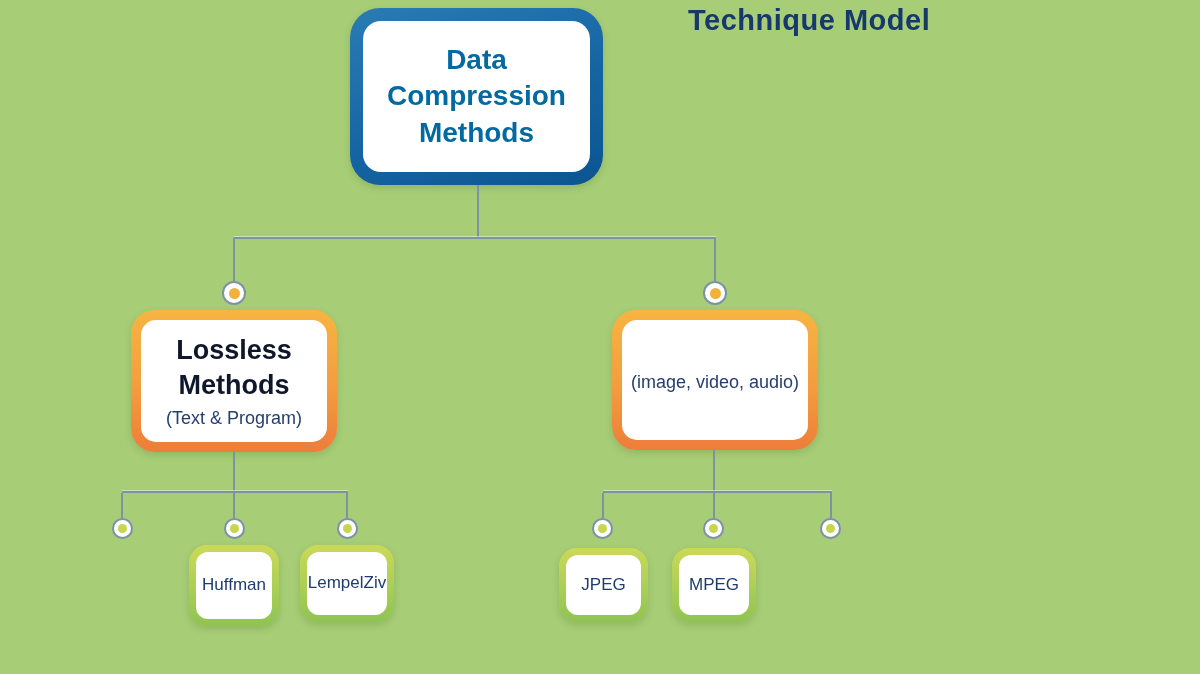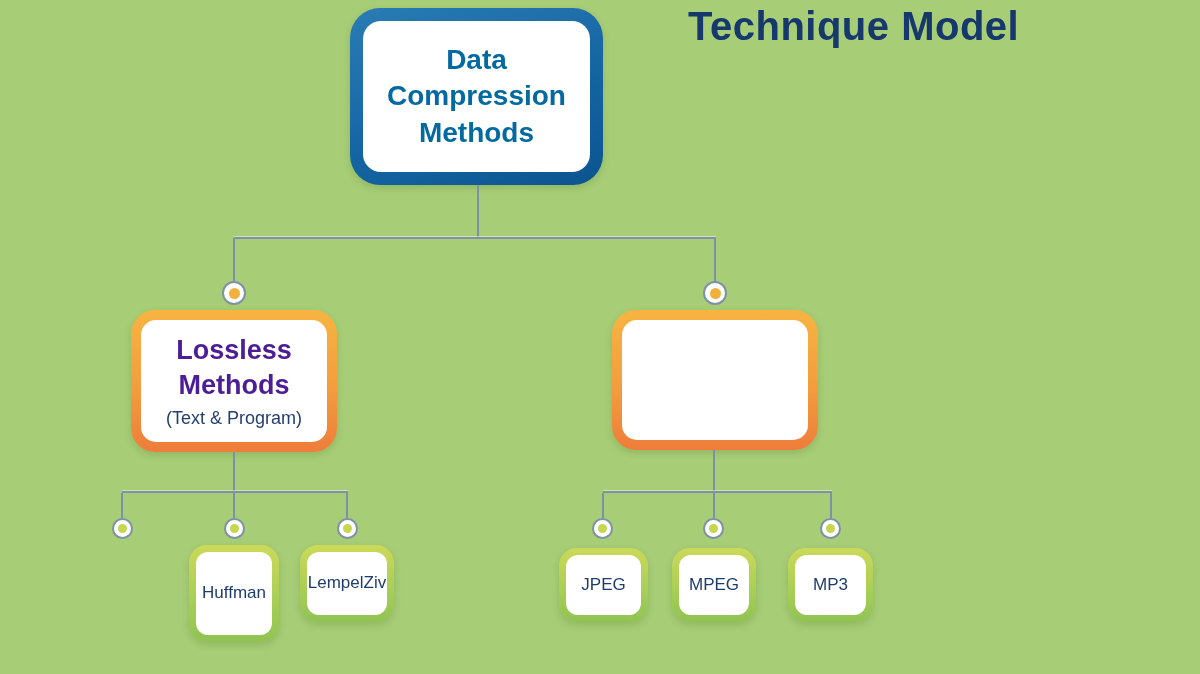--- a/index.html
+++ b/index.html
@@ -10,21 +10,21 @@
     position: relative;
     width: 1200px;
     height: 674px;
     background: #a7cd76;
   }
 
   .page-title {
     position: absolute;
     left: 688px;
     top: 4px;
-    font-size: 40px;
+    font-size: 29px;
     font-weight: 700;
     letter-spacing: 0.5px;
     color: #16386c;
     white-space: nowrap;
   }
 
   
   .gbox { position: absolute; box-shadow: 0 3px 7px rgba(55, 85, 30, 0.18); }
   .gbox .inner {
     position: absolute;
@@ -49,21 +49,21 @@
 
   .branch-box {
     top: 310px; width: 206px; height: 142px;
     border-radius: 24px;
     background: linear-gradient(180deg, #f7b441 0%, #f39d3e 55%, #ee7d3a 100%);
   }
   .branch-box.left  { left: 131px; }
   .branch-box.right { left: 612px; height: 140px; }
   .branch-box .inner { inset: 10px; border-radius: 15px; }
   .branch-label {
-    font-size: 27px; font-weight: 700; color: #4c1d95;
+    font-size: 27px; font-weight: 700; color: #0f172a;
     line-height: 1.3; max-width: 160px;
   }
   .branch-sub {
     font-size: 18px; font-weight: 400; color: #243f6d;
     margin-top: 5px; white-space: nowrap;
   }
 
   .leaf-box {
     border-radius: 18px;
     background: linear-gradient(180deg, #ccd958 0%, #a9cf56 55%, #90c353 100%);
@@ -131,20 +131,21 @@
 
   <div class="gbox branch-box left">
     <div class="inner">
       <div class="branch-label">Lossless Methods</div>
       <div class="branch-sub">(Text &amp; Program)</div>
     </div>
   </div>
 
   <div class="gbox branch-box right">
     <div class="inner">
+      <div class="branch-sub">(image, video, audio)</div>
     </div>
   </div>
 
   <div class="line" style="left:233px; top:452px; width:2px; height:40px;"></div>
   <div class="line h" style="left:122px; top:491px; width:226px; height:2px;"></div>
   <div class="line" style="left:121px; top:493px; width:2px; height:25px;"></div>
   <div class="line" style="left:233px; top:493px; width:2px; height:25px;"></div>
   <div class="line" style="left:346px; top:493px; width:2px; height:25px;"></div>
 
   <div class="dot-node lvl3" style="left:112px; top:518px;">
@@ -166,41 +167,36 @@
   <div class="dot-node lvl3" style="left:592px; top:518px;">
     <span class="dot"></span>
   </div>
   <div class="dot-node lvl3" style="left:703px; top:518px;">
     <span class="dot"></span>
   </div>
   <div class="dot-node lvl3" style="left:820px; top:518px;">
     <span class="dot"></span>
   </div>
 
-  <div class="gbox leaf-box" style="left:189px; top:545px; width:90px; height:97px;">
+  <div class="gbox leaf-box" style="left:189px; top:545px; width:90px; height:81px;">
     <div class="inner">
       <div class="leaf-label" style="max-width:80px;">Huffman</div>
     </div>
   </div>
   <div class="gbox leaf-box" style="left:300px; top:545px; width:94px; height:77px;">
     <div class="inner">
       <div class="leaf-label" style="max-width:84px;">LempelZiv</div>
     </div>
   </div>
 
   <div class="gbox leaf-box" style="left:672px; top:548px; width:84px; height:74px;">
     <div class="inner">
       <div class="leaf-label">MPEG</div>
     </div>
   </div>
   <div class="gbox leaf-box" style="left:559px; top:548px; width:89px; height:74px;">
     <div class="inner">
       <div class="leaf-label">JPEG</div>
     </div>
   </div>
-  <div class="gbox leaf-box" style="left:788px; top:548px; width:85px; height:74px;">
-    <div class="inner">
-      <div class="leaf-label">MP3</div>
-    </div>
-  </div>
 
 
 </div>
 
 </body></html>

